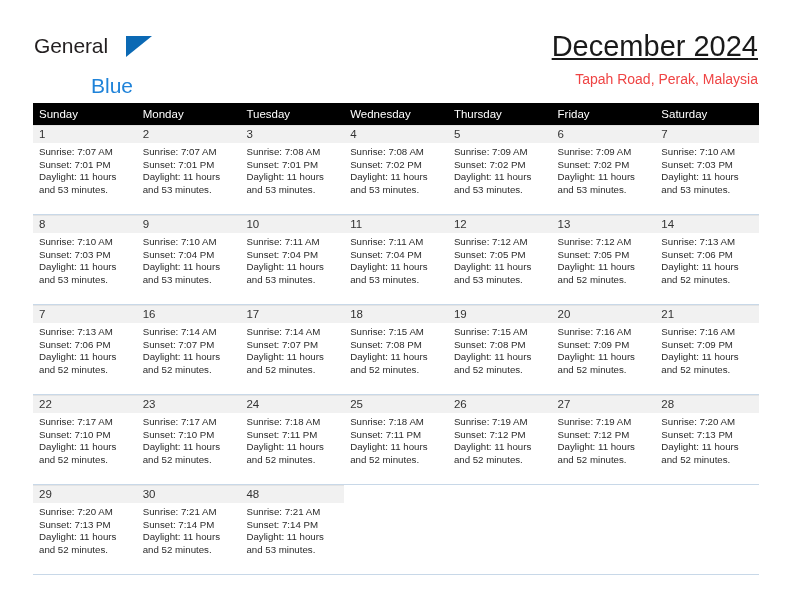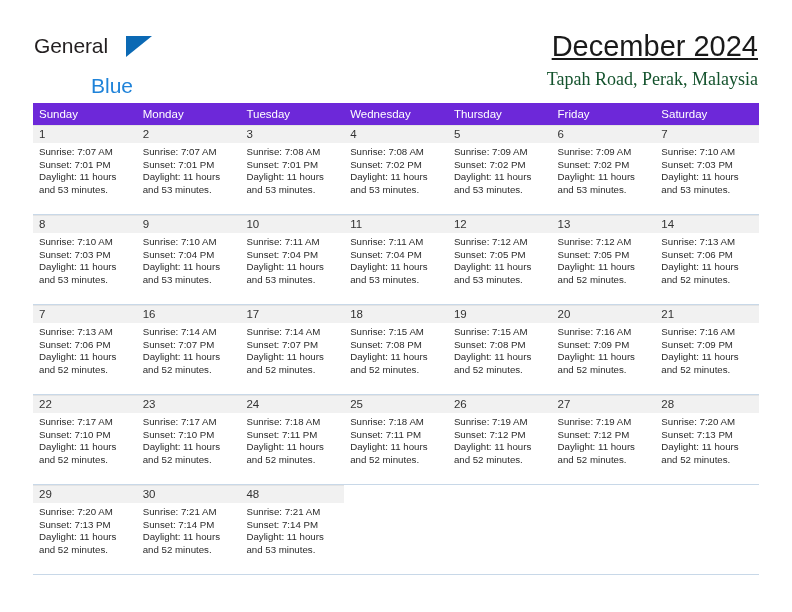--- a/index.html
+++ b/index.html
@@ -74,40 +74,39 @@
   .cal-title {
     font-size: 29px;
     color: #1a1a1a;
     line-height: 36px;
     white-space: nowrap;
     font-weight: normal;
     margin: 0;
     text-decoration: underline;
   }
   .cal-subtitle {
-    font-size: 18px;
-    color: #14532d;
+    font-size: 14px;
+    color: #ef4444;
     line-height: 22px;
     margin: 4px 0 0 0;
     white-space: nowrap;
     font-weight: normal;
-    font-family: Liberation Serif, serif;
   }
 
   
   .calendar {
     position: absolute;
     left: 33px;
     top: 103px;
     width: 726px;
   }
   .weekdays {
     display: flex;
     width: 726px;
-    background: #6d28d9;
+    background: #000000;
   }
   .weekday {
     flex: 1 1 0;
     box-sizing: border-box;
     height: 22px;
     line-height: 22px;
     padding-left: 6px;
     color: #ffffff;
     font-size: 11.5px;
     white-space: nowrap;

